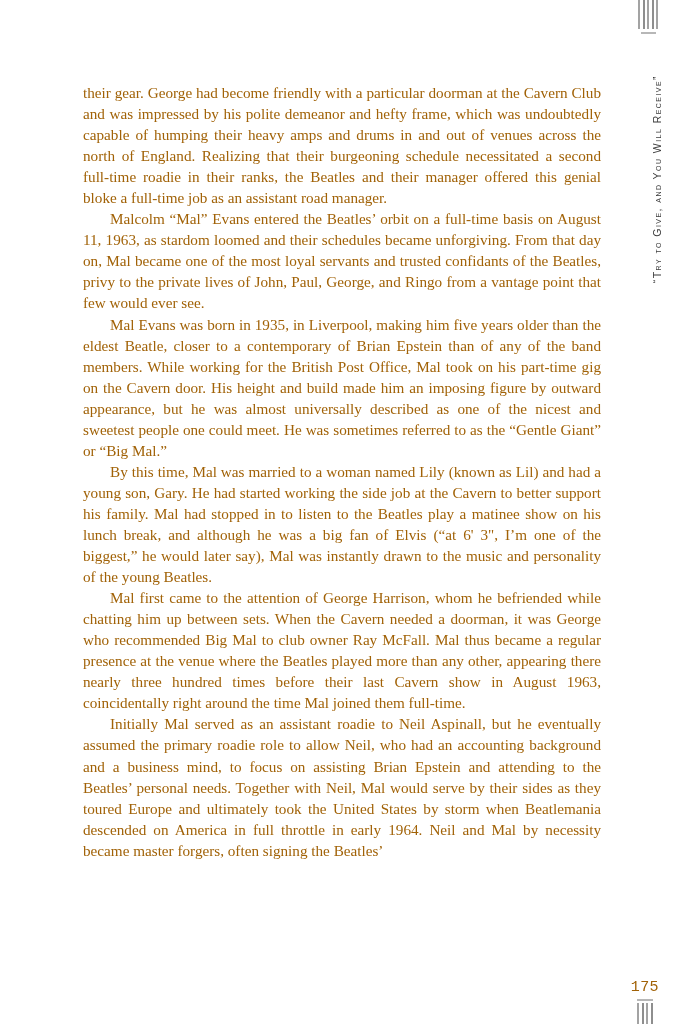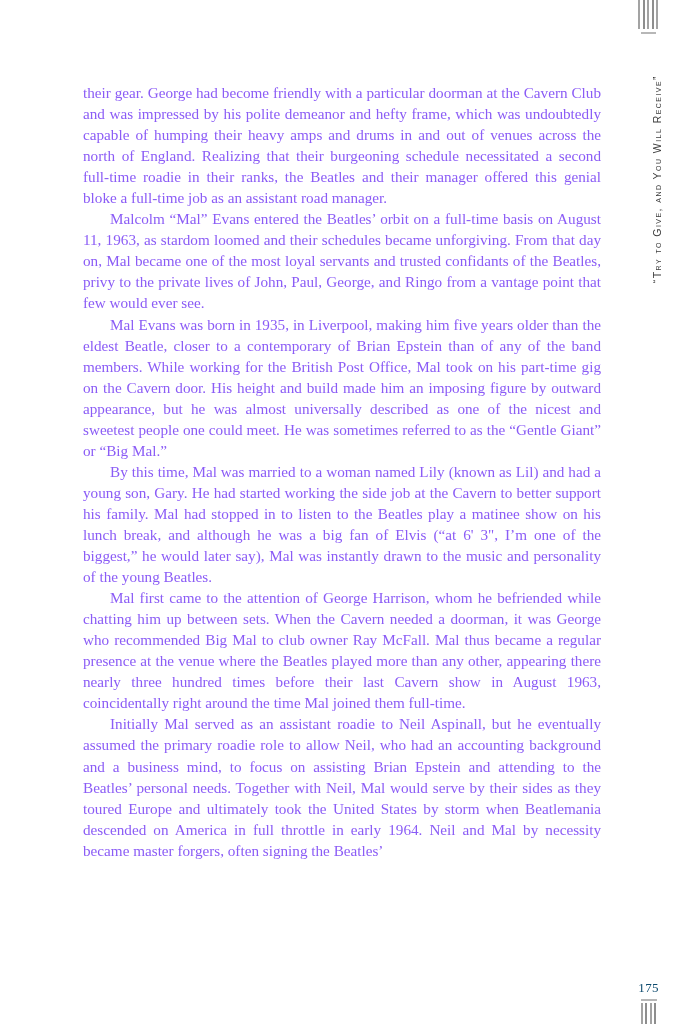--- a/index.html
+++ b/index.html
@@ -58,45 +58,45 @@
 
     
     .text-block {
       position: absolute;
       left: 83px;
       top: 82px;
       width: 518px;
       font-family: "Liberation Serif", serif;
       font-size: 15.2px;
       line-height: 21.05px;
-      color: #8b5cf6;
+      color: #a16207;
       text-align: justify;
     }
     .text-block p {
       margin: 0;
       text-indent: 27px;
     }
     .text-block p:first-child {
       text-indent: 0;
     }
 
     
     .footer {
       position: absolute;
       right: 24px;
       bottom: 0;
       display: flex;
       flex-direction: column;
       align-items: center;
     }
     .page-number {
-      font-family: Liberation Serif, serif;
-      font-size: 13px;
+      font-family: Liberation Mono, monospace;
+      font-size: 15px;
       letter-spacing: 0.4px;
-      color: #0c4a6e;
+      color: #a16207;
       margin-bottom: 3px;
     }
     .footer .hbar {
       margin: 0 0 2.5px 0;
       width: 16px;
     }
     .ornament-bottom .vline {
       width: 2px;
       height: 21px;
       background: #a3a3a3;

